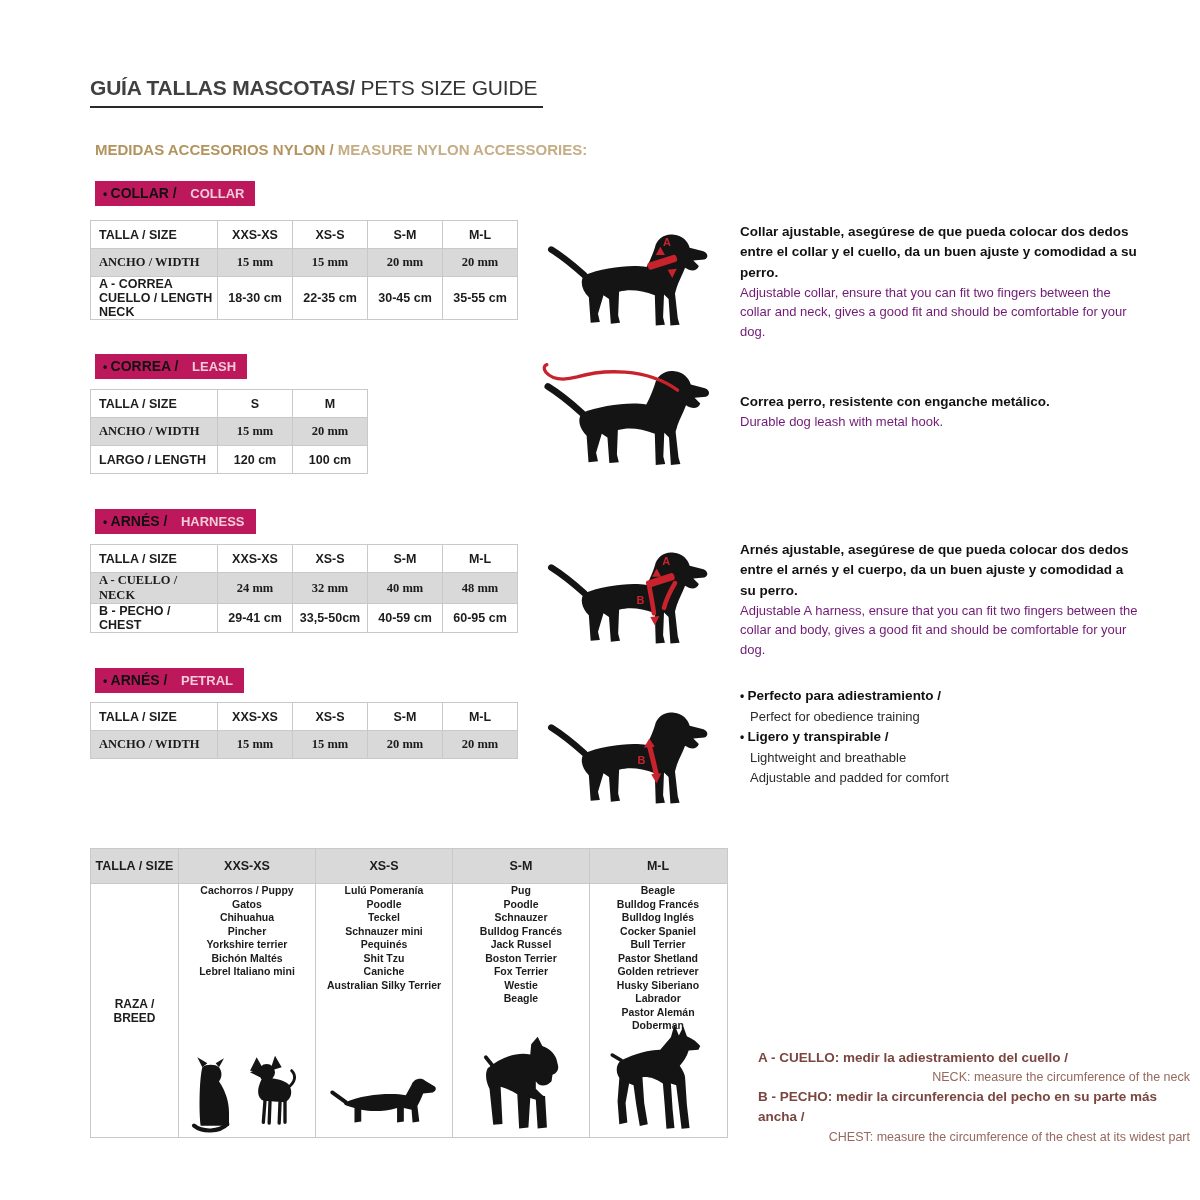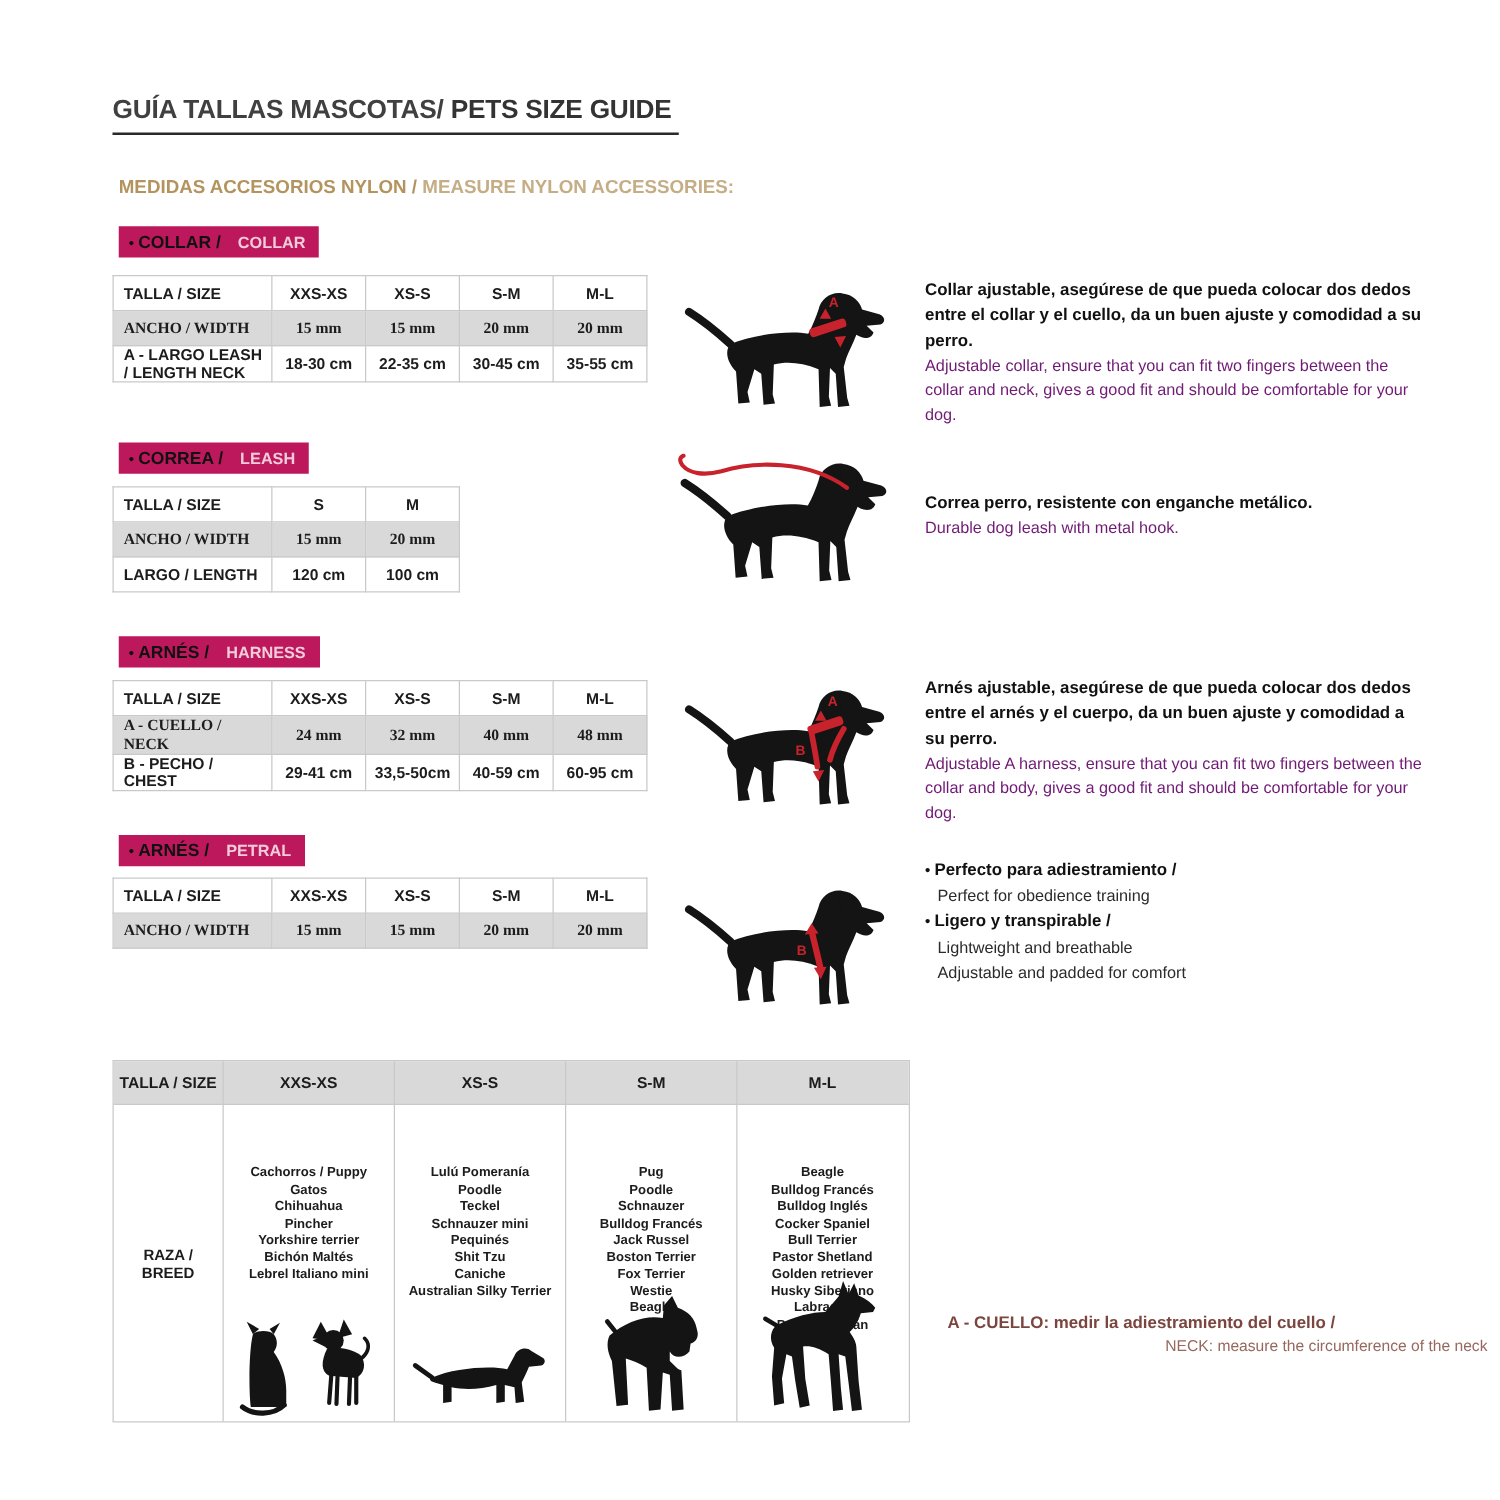--- a/index.html
+++ b/index.html
@@ -4,21 +4,21 @@
 <style>
   html,body{margin:0;padding:0;background:#fff;}
   .page{position:relative;width:1200px;height:1200px;background:#fff;overflow:hidden;
         font-family:"Liberation Sans","DejaVu Sans",sans-serif;color:#1c1c1c;}
   .abs{position:absolute;}
 
   
   .title{left:90px;top:76px;font-size:21px;letter-spacing:-0.2px;border-bottom:2px solid #2a2a2a;
          padding-bottom:6px;padding-right:6px;white-space:nowrap;}
   .title .t-es{font-weight:bold;color:#404040;}
-  .title .t-en{font-weight:700;color:#333;}
+  .title .t-en{font-weight:400;color:#333;}
   .subtitle{left:95px;top:141px;font-size:15px;white-space:nowrap;}
   .subtitle .s-es{font-weight:bold;color:#b3945e;}
   .subtitle .s-en{font-weight:600;color:#c5ad85;}
 
   
   .badge{background:#be185d;color:#fff;font-size:14px;padding:4px 11px 5px 8px;white-space:nowrap;display:inline-block;}
   .badge .b-es{font-weight:bold;}
   .badge .b-en{font-weight:600;color:rgba(255,255,255,0.78);}
 
   
@@ -44,21 +44,21 @@
   .bt-row{display:grid;grid-template-columns:88px 137px 137px 137px 136px;}
   .bt-head{background:#d9d9d9;height:34px;border-bottom:1px solid #c9c9c9;}
   .bt-head>div{display:flex;align-items:center;justify-content:center;font-weight:bold;font-size:12.5px;
                border-right:1px solid #c9c9c9;}
   .bt-head>div:first-child{justify-content:center;}
   .bt-head>div:last-child{border-right:none;}
   .bt-body{height:253px;}
   .bt-cell{position:relative;border-right:1px solid #c9c9c9;text-align:center;}
   .bt-cell:last-child{border-right:none;}
   .raza{display:flex;align-items:center;justify-content:center;font-weight:bold;font-size:12px;white-space:pre-line;}
-  .breeds{padding-top:0;font-weight:bold;font-size:10.5px;line-height:13.5px;white-space:pre-line;margin-top:48px;}
+  .breeds{padding-top:0;font-weight:bold;font-size:10.5px;line-height:13.5px;white-space:pre-line;}
   .sil{position:absolute;bottom:2px;left:0;right:0;display:flex;justify-content:center;align-items:flex-end;gap:6px;}
 
   
   .notes{left:758px;top:1048px;width:432px;line-height:1.5;}
   .n-es{color:#7b463f;font-weight:bold;font-size:13.5px;}
   .n-en{color:#96685e;font-weight:500;font-size:12.5px;padding-left:24px;text-align:right;}
 
   svg text.mk{fill:#c8232c;font-weight:bold;font-size:12px;font-family:"Liberation Sans",sans-serif;}
 </style>
 </head>
@@ -101,21 +101,21 @@
       <th class="v">M-L</th>
     </tr>
     <tr class="shade">
       <td class="lbl">ANCHO / WIDTH</td>
       <td>15 mm</td>
       <td>15 mm</td>
       <td>20 mm</td>
       <td>20 mm</td>
     </tr>
     <tr class="h44">
-      <td class="lbl">A - LARGO LEASH / LENGTH NECK</td>
+      <td class="lbl">A - CORREA CUELLO / LENGTH NECK</td>
       <td>18-30 cm</td>
       <td>22-35 cm</td>
       <td>30-45 cm</td>
       <td>35-55 cm</td>
     </tr>
   </tbody>
     </table>
 
   <svg class="abs" style="left:538px;top:222px" width="175" height="121" viewBox="0 0 190 132">
     <use href="#dogBase"></use>
@@ -354,15 +354,19 @@
         </div>
       </div>
     </div>
   </div>
 
   <div class="abs notes">
     <div>
       <div class="n-es">A - CUELLO: medir la adiestramiento del cuello /</div>
       <div class="n-en">NECK: measure the circumference of the neck</div>
     </div>
+    <div>
+      <div class="n-es">B - PECHO: medir la circunferencia del pecho en su parte más ancha /</div>
+      <div class="n-en">CHEST: measure the circumference of the chest at its widest part</div>
+    </div>
   </div>
 
 </div>
 
 </body></html>

